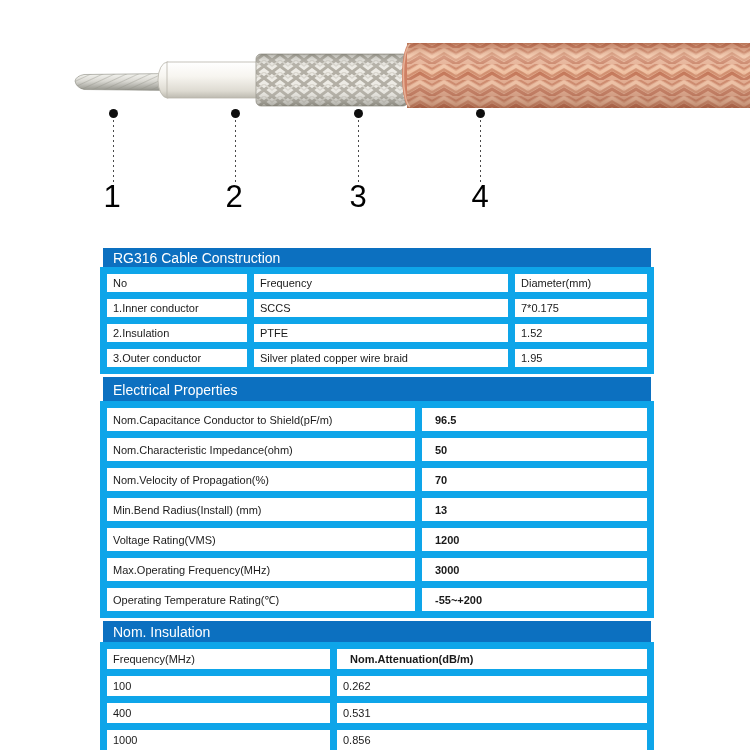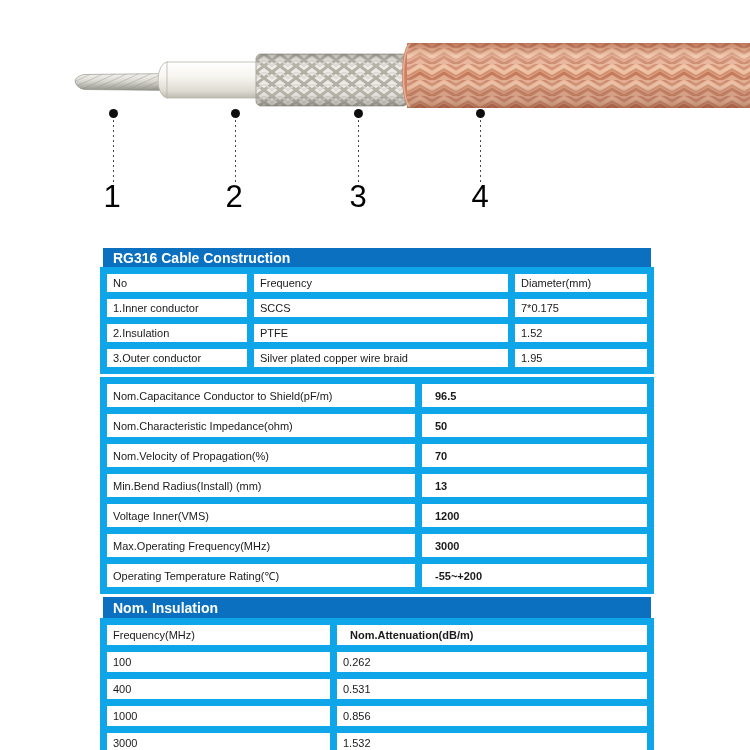--- a/index.html
+++ b/index.html
@@ -14,21 +14,21 @@
         background:repeating-linear-gradient(to bottom,#4a4a4a 0 2px,transparent 2px 5px);}
   .num{position:absolute;top:180px;transform:translateX(-50%);
        font-size:31px;color:#000;line-height:34px;}
 
   
   .tables{position:absolute;left:100px;top:248px;width:547px;}
   table{border-collapse:collapse;table-layout:fixed;width:547px;margin:0 0 3px 0;
         font-family:"Liberation Sans",sans-serif;font-size:11px;color:#1a1a1a;}
   td{border:7px solid #0ea5e9;padding:0 4px 0 6px;background:#fff;overflow:hidden;
      white-space:nowrap;vertical-align:middle;}
-  .title-row td{background:#0c70c0;border:1px solid #0c70c0;color:#fff;font-weight:bold;
+  .title-row td{background:#0c70c0;border:1px solid #0c70c0;color:#fff;font-weight:normal;
                 font-size:14px;height:21px;padding-left:9px;}
   .t-construction td{height:18px;}
   .t-electrical td{height:23px;}
   .t-attenuation td{height:20px;}
   .pad-lg{padding-left:13px;font-weight:bold;}
 </style>
 </head>
 <body>
 
 <div class="page">
@@ -150,38 +150,41 @@
       </tr>
     </tbody>
       </table>
 
     <table class="t-electrical">
       <colgroup>
           <col style="width:315px">
           <col style="width:232px">
         </colgroup>
       <tbody>
+          <tr class="title-row">
+        <td colspan="2">Electrical Properties</td>
+      </tr>
       <tr>
         <td>Nom.Capacitance Conductor to Shield(pF/m)</td>
         <td class="pad-lg">96.5</td>
       </tr>
       <tr>
         <td>Nom.Characteristic Impedance(ohm)</td>
         <td class="pad-lg">50</td>
       </tr>
       <tr>
         <td>Nom.Velocity of Propagation(%)</td>
         <td class="pad-lg">70</td>
       </tr>
       <tr>
         <td>Min.Bend Radius(Install) (mm)</td>
         <td class="pad-lg">13</td>
       </tr>
       <tr>
-        <td>Voltage Inner(VMS)</td>
+        <td>Voltage Rating(VMS)</td>
         <td class="pad-lg">1200</td>
       </tr>
       <tr>
         <td>Max.Operating Frequency(MHz)</td>
         <td class="pad-lg">3000</td>
       </tr>
       <tr>
         <td>Operating Temperature Rating(℃)</td>
         <td class="pad-lg">-55~+200</td>
       </tr>

